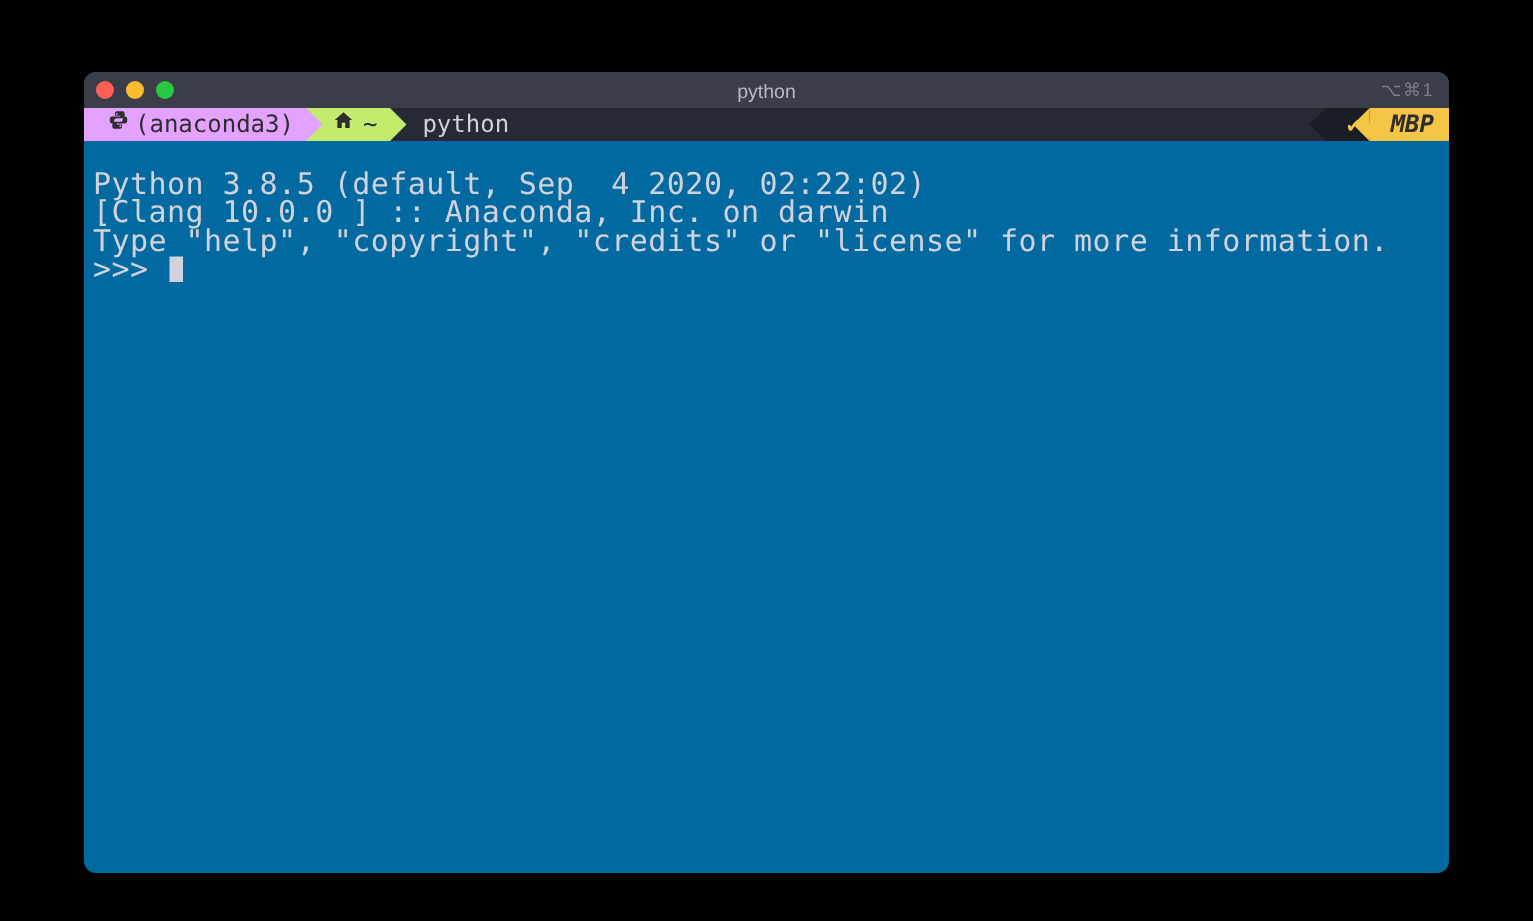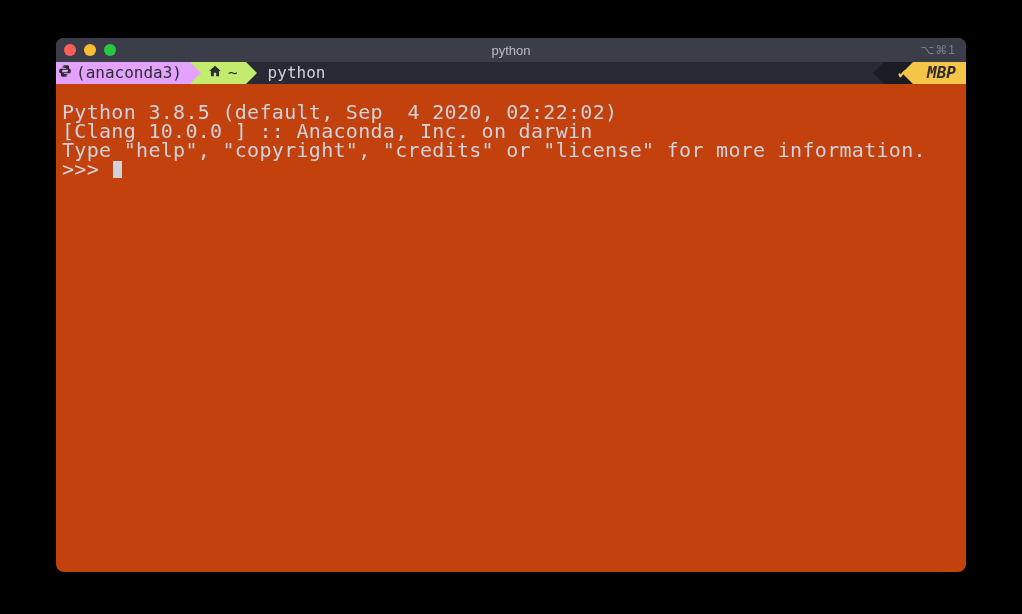--- a/index.html
+++ b/index.html
@@ -11,24 +11,24 @@
       width: 1022px;
       height: 614px;
       background: #000000;
       font-family: "Menlo", "Monaco", "Consolas", monospace;
       font-size: 16px;
       overflow: hidden;
     }
     .window {
       position: absolute;
       left: 56px;
-      top: 38px;
+      top: 48px;
       width: 910px;
       height: 534px;
-      background: #c2410c;
+      background: #0369a1;
       border-radius: 8px;
       box-shadow: 0 8px 40px rgba(0,0,0,0.7);
       overflow: hidden;
       display: flex;
       flex-direction: column;
     }
     .titlebar {
       height: 24px;
       background: #3b3e48;
       display: flex;
@@ -88,21 +88,21 @@
       width: 0;
       height: 0;
       border-top: 11px solid transparent;
       border-bottom: 11px solid transparent;
       z-index: 2;
     }
     .seg-env {
       background: #e3a2ff;
       color: #2d2d2d;
       font-weight: 500;
-      padding-left: 2px;
+      padding-left: 16px;
     }
     .seg-env::after {
       border-left: 11px solid #e3a2ff;
     }
     .seg-dir {
       background: #c3ec6e;
       color: #2d2d2d;
       padding-left: 18px;
     }
     .seg-dir::after {

